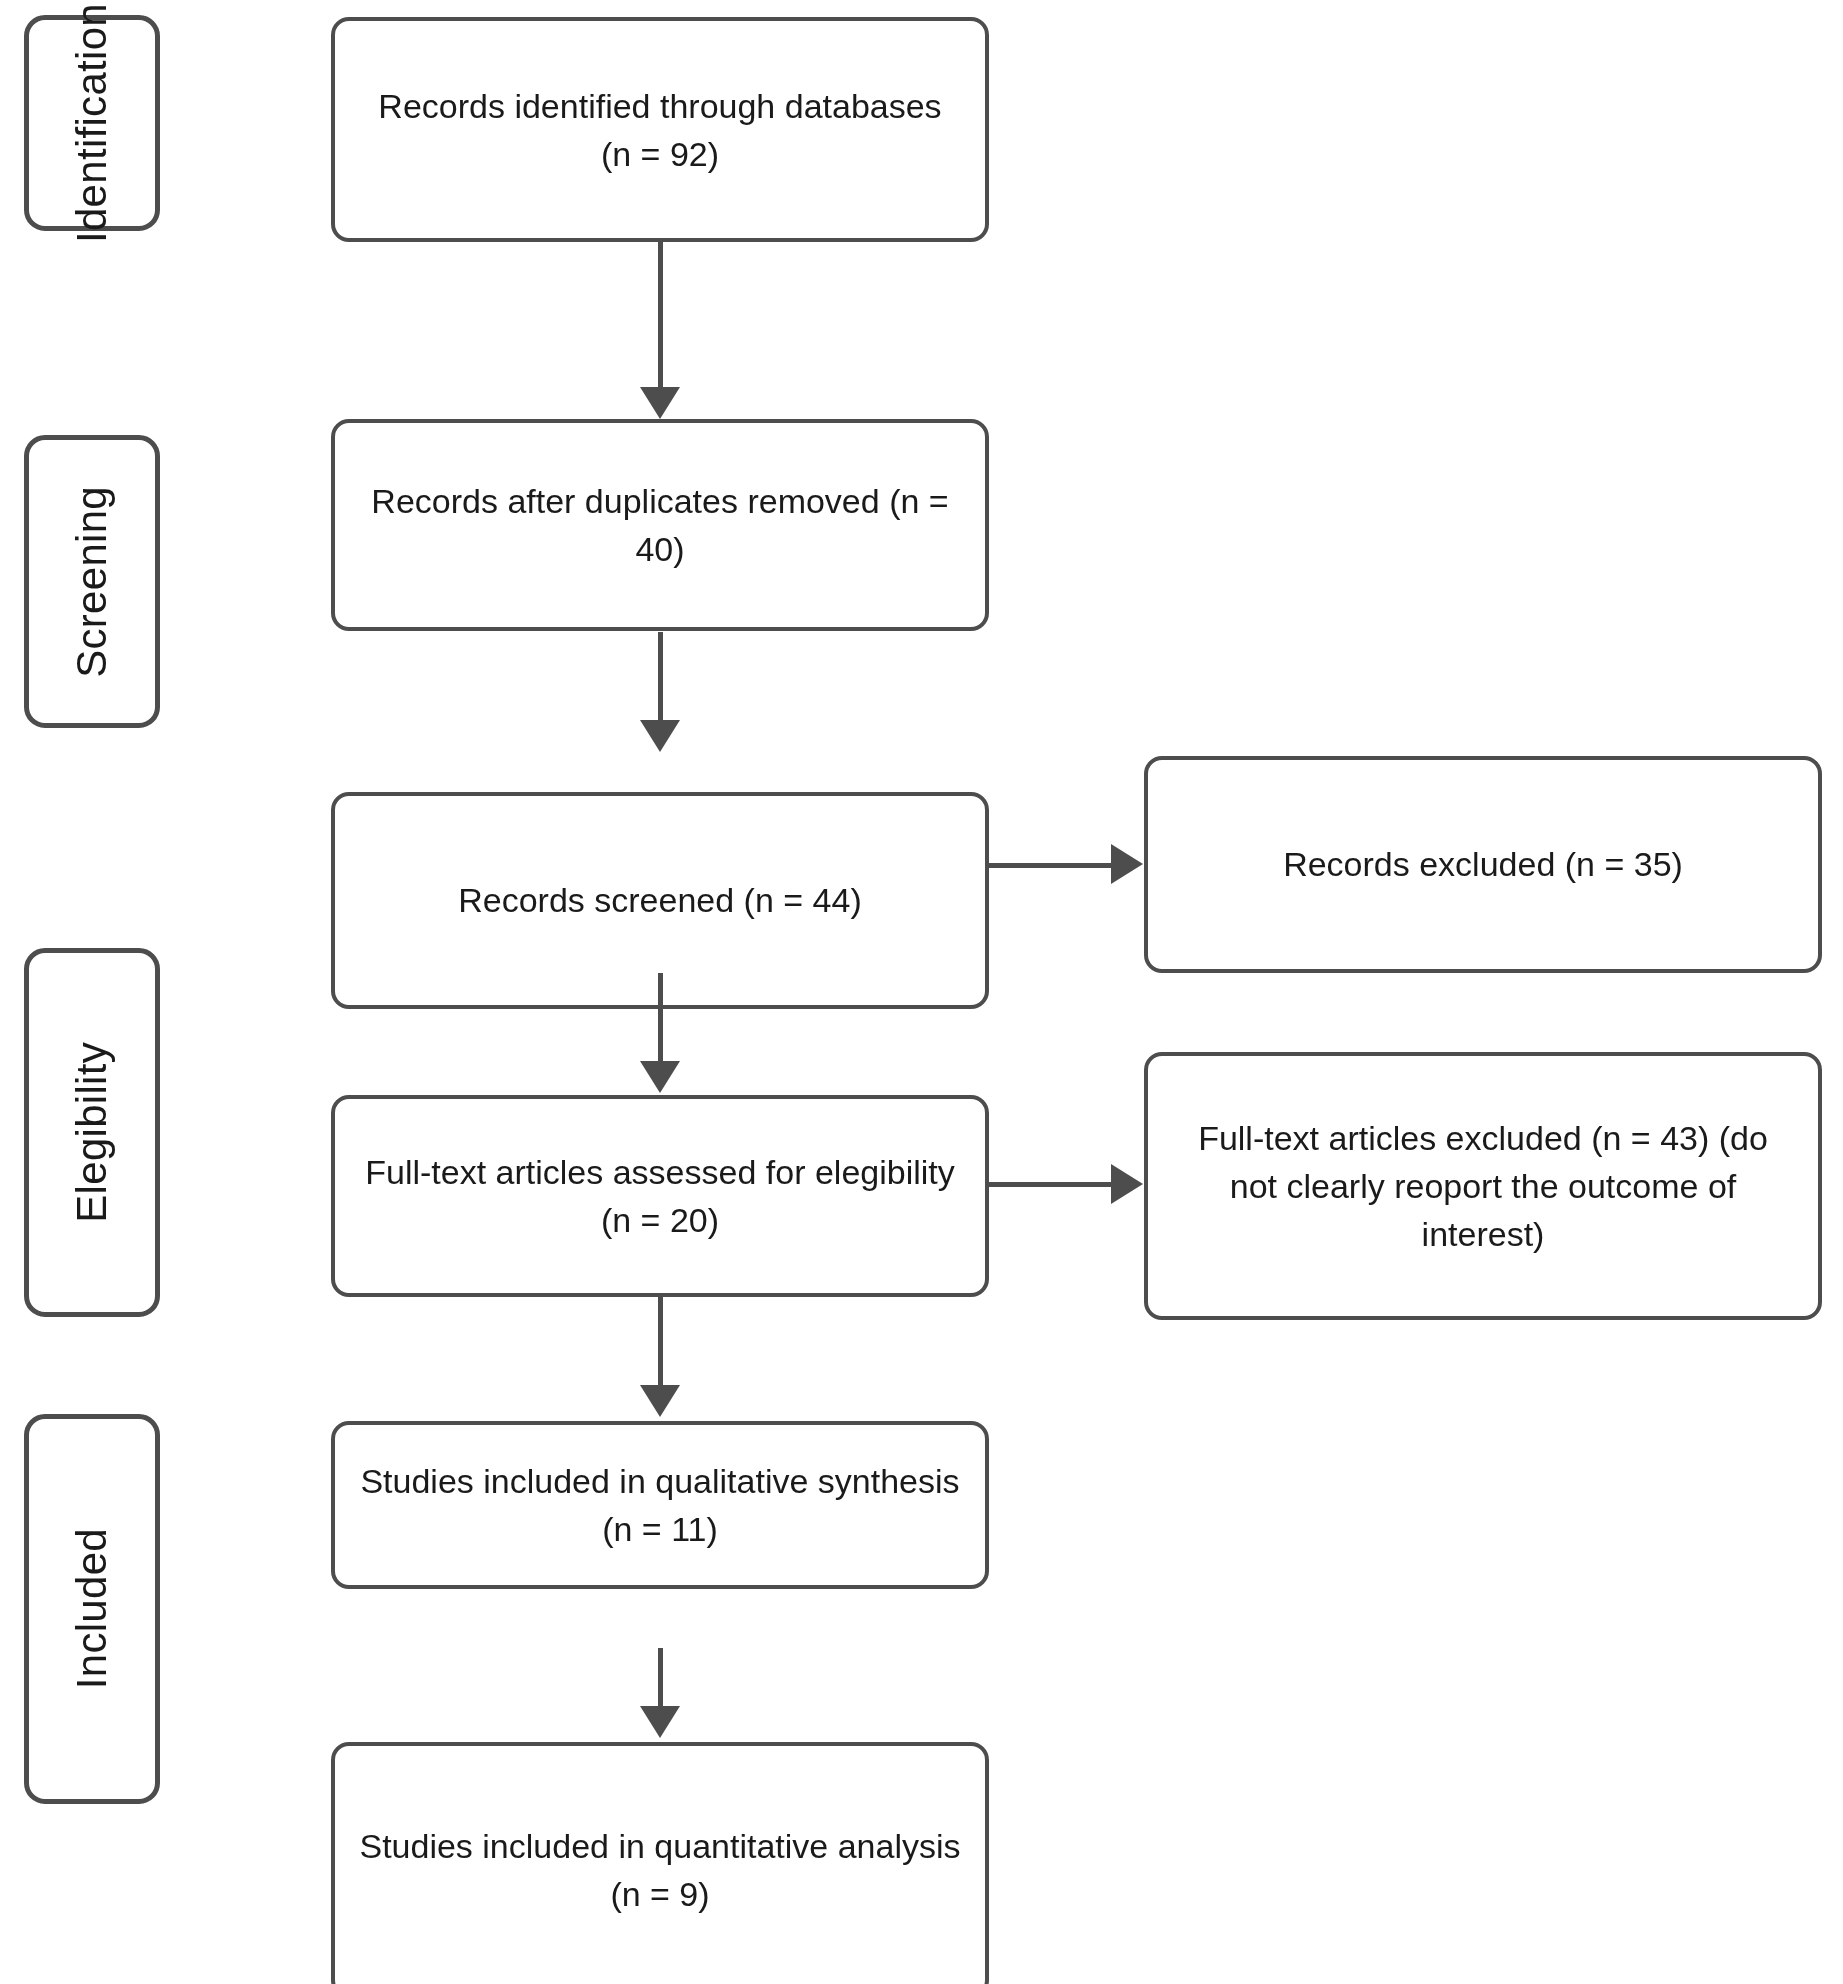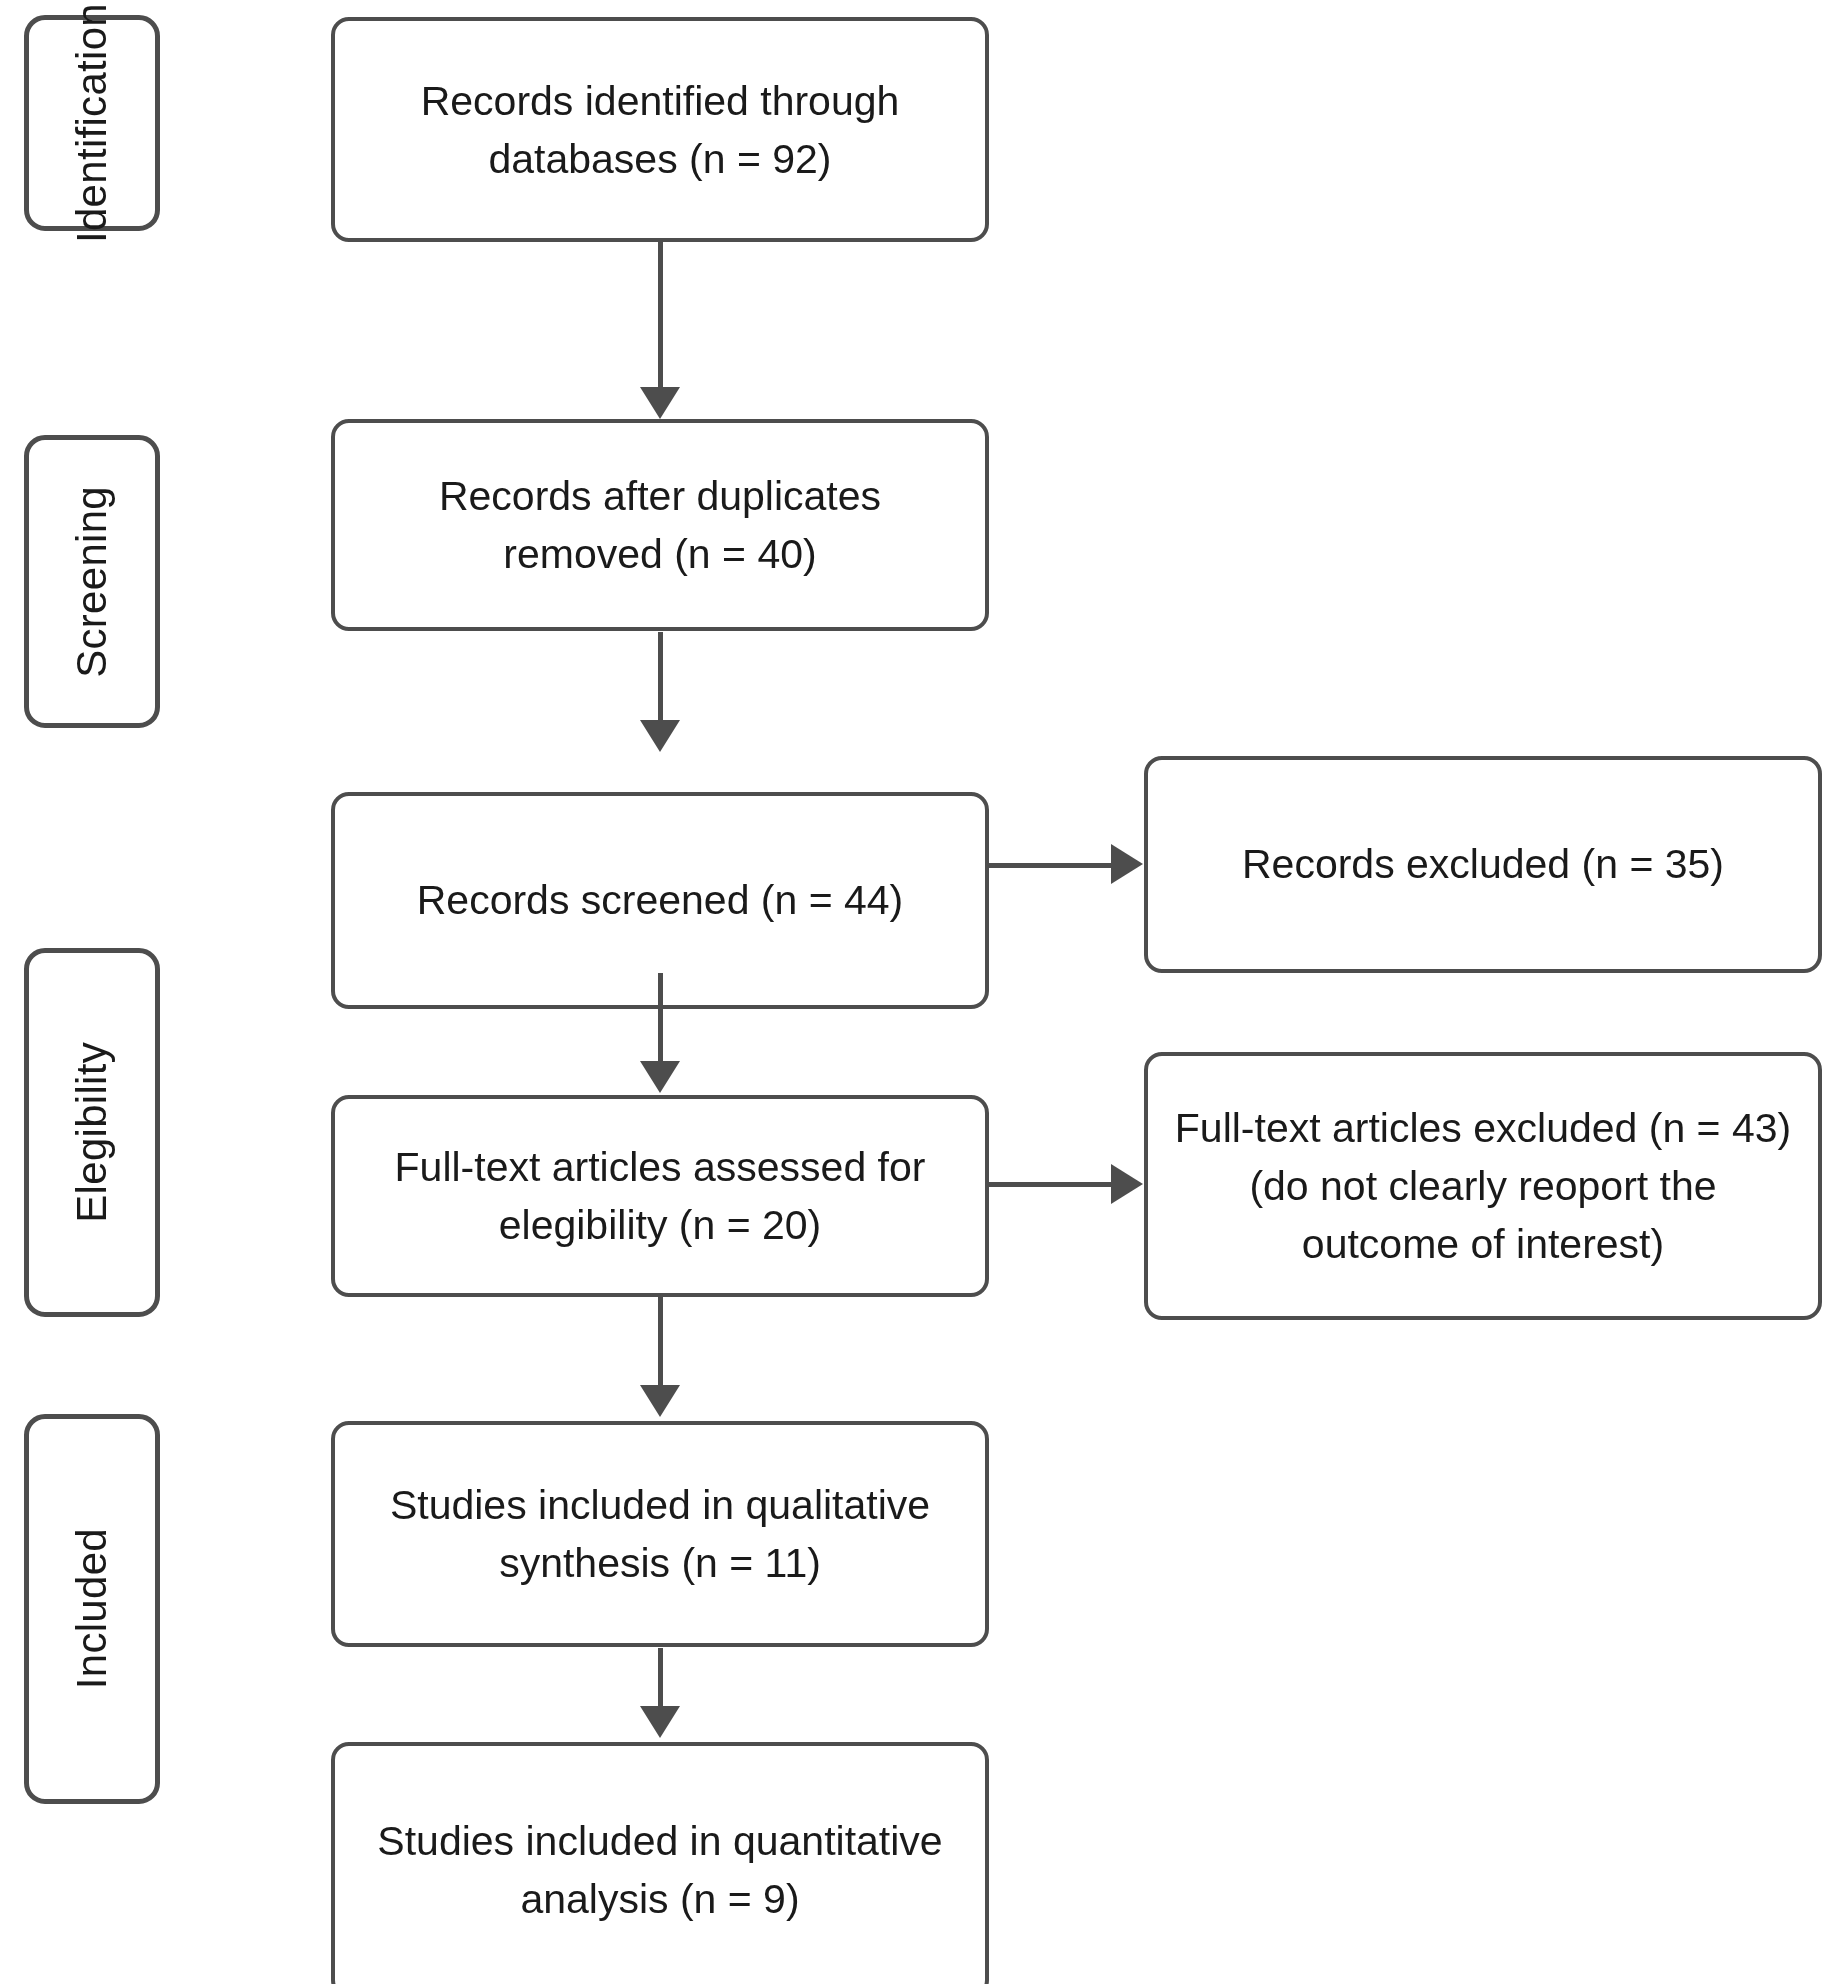--- a/index.html
+++ b/index.html
@@ -46,21 +46,21 @@
     letter-spacing: 0.3px;
     white-space: nowrap;
     color: #1a1a1a;
   }
 
   
   .node {
     padding: 7px 24px;
   }
   .node-text {
-    font-size: 41px;
+    font-size: 34px;
     line-height: 1.42;
     color: #1a1a1a;
   }
   .v-line {
     position: absolute;
     width: 4.9px;
     background: #4d4d4d;
   }
   .h-line {
     position: absolute;
@@ -140,21 +140,21 @@
   <div class="h-line" style="left:989px; top:1182px; width:125px;"></div>
   <div class="arrow-right" style="left:1111px; top:1164px;"></div>
 
   <div class="box node" style="left:1144px; top:1052px; height:268px; width:678px;">
     <span class="node-text">Full-text articles excluded (n = 43) (do not clearly reoport the outcome of interest)</span>
   </div>
 
   <div class="v-line" style="left:658px; top:1297px; height:91px;"></div>
   <div class="arrow-down" style="left:640px; top:1385px;"></div>
 
-  <div class="box node" style="left:331px; top:1421px; height:226px; width:658px;">
+  <div class="box node" style="left:331px; top:1421px; height:168px; width:658px;">
     <span class="node-text">Studies included in qualitative synthesis (n = 11)</span>
   </div>
 
   <div class="v-line" style="left:658px; top:1648px; height:61px;"></div>
   <div class="arrow-down" style="left:640px; top:1706px;"></div>
 
   <div class="box node" style="left:331px; top:1742px; height:256px; width:658px;">
     <span class="node-text">Studies included in quantitative analysis (n = 9)</span>
   </div>
 

